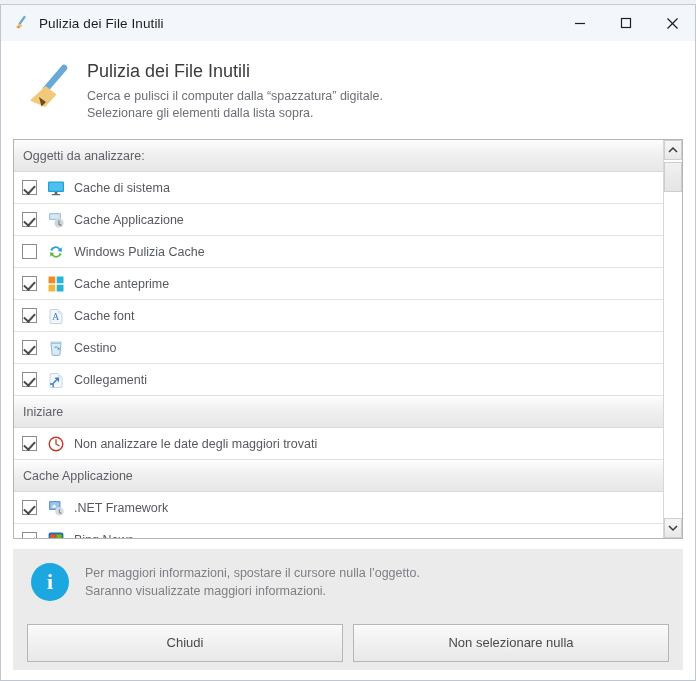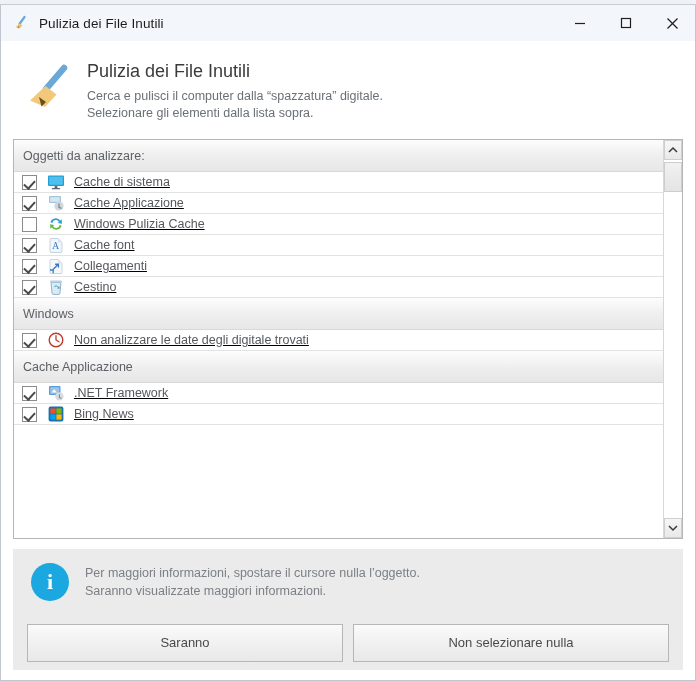--- a/index.html
+++ b/index.html
@@ -84,26 +84,25 @@
     background: #be185d;
     display: flex;
     position: relative;
   }
   .list {
     flex: 1 1 auto;
     overflow: hidden;
     background: #ffffff;
   }
   .row {
-    height: 21px;
+    height: 32px;
     display: flex; align-items: center;
     border-bottom: 1px solid #e2e2e2;
     padding-left: 8px;
     background: #ffffff;
-    text-decoration: underline;
   }
   .section {
     height: 32px;
     display: flex; align-items: center;
     padding-left: 9px;
     border-bottom: 1px solid #d8d8d8;
     background: linear-gradient(to bottom, #fdfdfd 0%, #eeeeee 55%, #e7e7e7 100%);
     font-size: 12.5px; color: #5d6166;
   }
   .cbox {
@@ -268,55 +267,65 @@
             <div class="cbox"></div>
             <div class="row-icon"><svg width="18" height="18" viewBox="0 0 18 18">
                 <path d="M3.4 7.2 A5.4 5.4 0 0 1 13 5.6 l1.6-1.3 .4 4.4 -4.4-.6 1.4-1.2 A3.6 3.6 0 0 0 5.3 8Z" fill="#2f9fd6"></path>
                 <path d="M14.6 10.8 A5.4 5.4 0 0 1 5 12.4 l-1.6 1.3 -.4-4.4 4.4 .6 -1.4 1.2 A3.6 3.6 0 0 0 12.7 10Z" fill="#62bb46"></path>
               </svg></div>
             <div class="row-label">Windows Pulizia Cache</div>
           </div>
           <div class="row">
             <div class="cbox checked"></div>
             <div class="row-icon"><svg width="18" height="18" viewBox="0 0 18 18">
+                <rect x="1.5" y="1.5" width="6.8" height="6.8" fill="#f08a28"></rect>
+                <rect x="9.7" y="1.5" width="6.8" height="6.8" fill="#2bb3d4"></rect>
+                <rect x="1.5" y="9.7" width="6.8" height="6.8" fill="#f2b63c"></rect>
+                <rect x="9.7" y="9.7" width="6.8" height="6.8" fill="#2bb3d4"></rect>
+              </svg></div>
+            <div class="row-label">Cache anteprime</div>
+          </div>
+          <div class="row">
+            <div class="cbox checked"></div>
+            <div class="row-icon"><svg width="18" height="18" viewBox="0 0 18 18">
                 <path d="M4 2.5 h7 l4 4 v9 a1 1 0 0 1 -1 1 H4 a1 1 0 0 1 -1 -1 V3.5 a1 1 0 0 1 1 -1Z" fill="#f2f6fa" stroke="#c4d3df"></path>
                 <path d="M11 2.5 l4 4 h-4Z" fill="#d5e3ee"></path>
                 <text x="8.6" y="13" font-size="9.5" text-anchor="middle" fill="#3d78c4" font-family="Liberation Serif, serif">A</text>
               </svg></div>
             <div class="row-label">Cache font</div>
+          </div>
+          <div class="row">
+            <div class="cbox checked"></div>
+            <div class="row-icon"><svg width="18" height="18" viewBox="0 0 18 18">
+                <path d="M4 4.5 h10 l-1.1 11 a1 1 0 0 1 -1 .9 H6.1 a1 1 0 0 1 -1 -.9Z" fill="#dceaf4" stroke="#8fb3cc"></path>
+                <rect x="3" y="2.6" width="12" height="1.9" rx=".8" fill="#b9d2e4"></rect>
+                <path d="M7.2 8.4 A2.6 2.6 0 0 1 11.4 9 l1-.7 .2 2.5 -2.5-.3 .9-.7 A1.6 1.6 0 0 0 8 9.2Z" fill="#2f9fd6"></path>
+              </svg></div>
+            <div class="row-label">Cestino</div>
           </div>
           <div class="row">
             <div class="cbox checked"></div>
             <div class="row-icon"><svg width="18" height="18" viewBox="0 0 18 18">
                 <path d="M4 2.5 h7 l4 4 v9 a1 1 0 0 1 -1 1 H4 a1 1 0 0 1 -1 -1 V3.5 a1 1 0 0 1 1 -1Z" fill="#f4f8fb" stroke="#c6d6e2"></path>
                 <path d="M11 2.5 l4 4 h-4Z" fill="#d7e5ef"></path>
                 <path d="M6.5 12 L11 7.6 M8.6 7.3 h2.8 v2.8" stroke="#3d78c4" stroke-width="1.4" fill="none" stroke-linecap="round"></path>
                 <path d="M3 13 l3.2 0 0 3.2" fill="none" stroke="#3d78c4" stroke-width="1.3"></path>
               </svg></div>
             <div class="row-label">Collegamenti</div>
           </div>
-          <div class="row">
-            <div class="cbox checked"></div>
-            <div class="row-icon"><svg width="18" height="18" viewBox="0 0 18 18">
-                <path d="M4 4.5 h10 l-1.1 11 a1 1 0 0 1 -1 .9 H6.1 a1 1 0 0 1 -1 -.9Z" fill="#dceaf4" stroke="#8fb3cc"></path>
-                <rect x="3" y="2.6" width="12" height="1.9" rx=".8" fill="#b9d2e4"></rect>
-                <path d="M7.2 8.4 A2.6 2.6 0 0 1 11.4 9 l1-.7 .2 2.5 -2.5-.3 .9-.7 A1.6 1.6 0 0 0 8 9.2Z" fill="#2f9fd6"></path>
-              </svg></div>
-            <div class="row-label">Cestino</div>
-          </div>
           <div class="section">
-            <span>Windows</span>
+            <span>Iniziare</span>
           </div>
           <div class="row">
             <div class="cbox checked"></div>
             <div class="row-icon"><svg width="18" height="18" viewBox="0 0 18 18">
                 <circle cx="9" cy="9" r="6.8" fill="#ffffff" stroke="#c0392b" stroke-width="1.4"></circle>
                 <path d="M9 4.6 V9 l3 1.8" stroke="#c0392b" stroke-width="1.3" fill="none" stroke-linecap="round"></path>
               </svg></div>
-            <div class="row-label">Non analizzare le date degli digitale trovati</div>
+            <div class="row-label">Non analizzare le date degli maggiori trovati</div>
           </div>
           <div class="section">
             <span>Cache Applicazione</span>
           </div>
           <div class="row">
             <div class="cbox checked"></div>
             <div class="row-icon"><svg width="18" height="18" viewBox="0 0 18 18">
                 <rect x="2" y="2" width="11.5" height="9" rx="1" fill="#5b9bd5"></rect>
                 <rect x="3.2" y="3.2" width="9.1" height="6.6" fill="#9dc3e6"></rect>
                 <path d="M4.6 8.6 l2.6-3.3 2.6 3.3Z" fill="#ffffff"></path>
@@ -357,21 +366,21 @@
     <div class="infobar">
       <div class="info-icon">i</div>
       <div class="info-texts">
         <div>Per maggiori informazioni, spostare il cursore nulla l’oggetto.</div>
         <div>Saranno visualizzate maggiori informazioni.</div>
       </div>
     </div>
 
     <div class="btnbar" id="btnbar">
         <div class="btn">
-          <span>Saranno</span>
+          <span>Chiudi</span>
         </div>
         <div class="btn">
           <span>Non selezionare nulla</span>
         </div>
       </div>
 
   </div>
 </div>
 
 </body></html>

